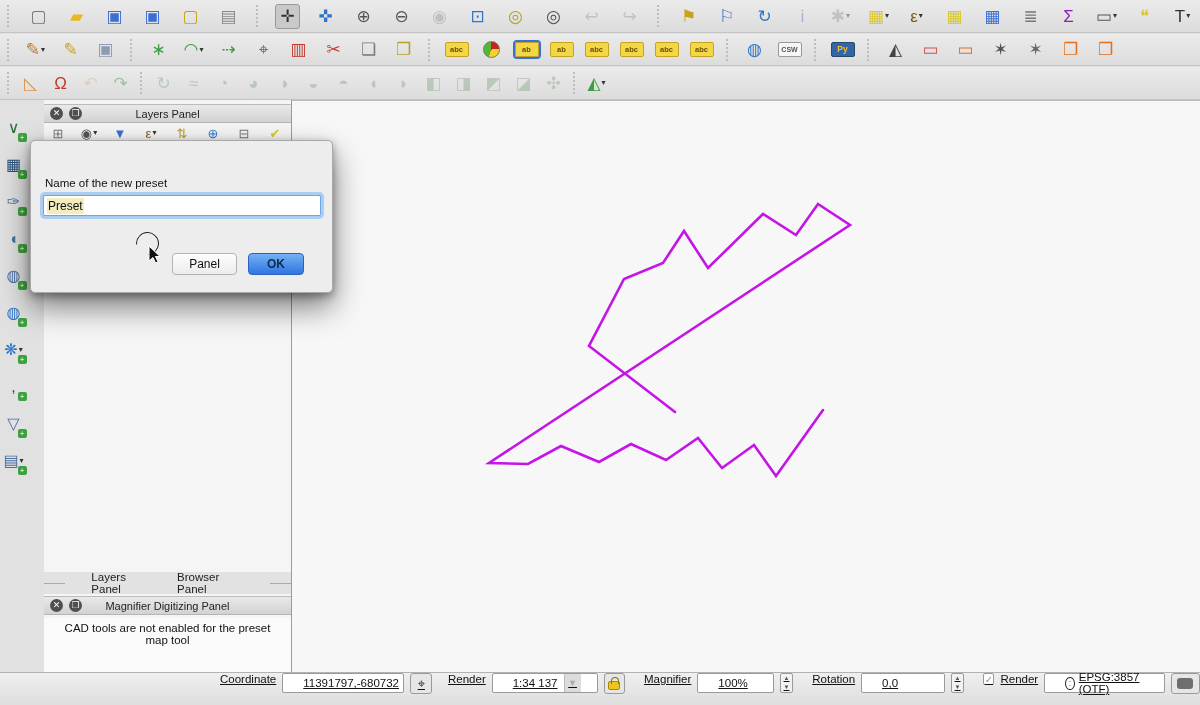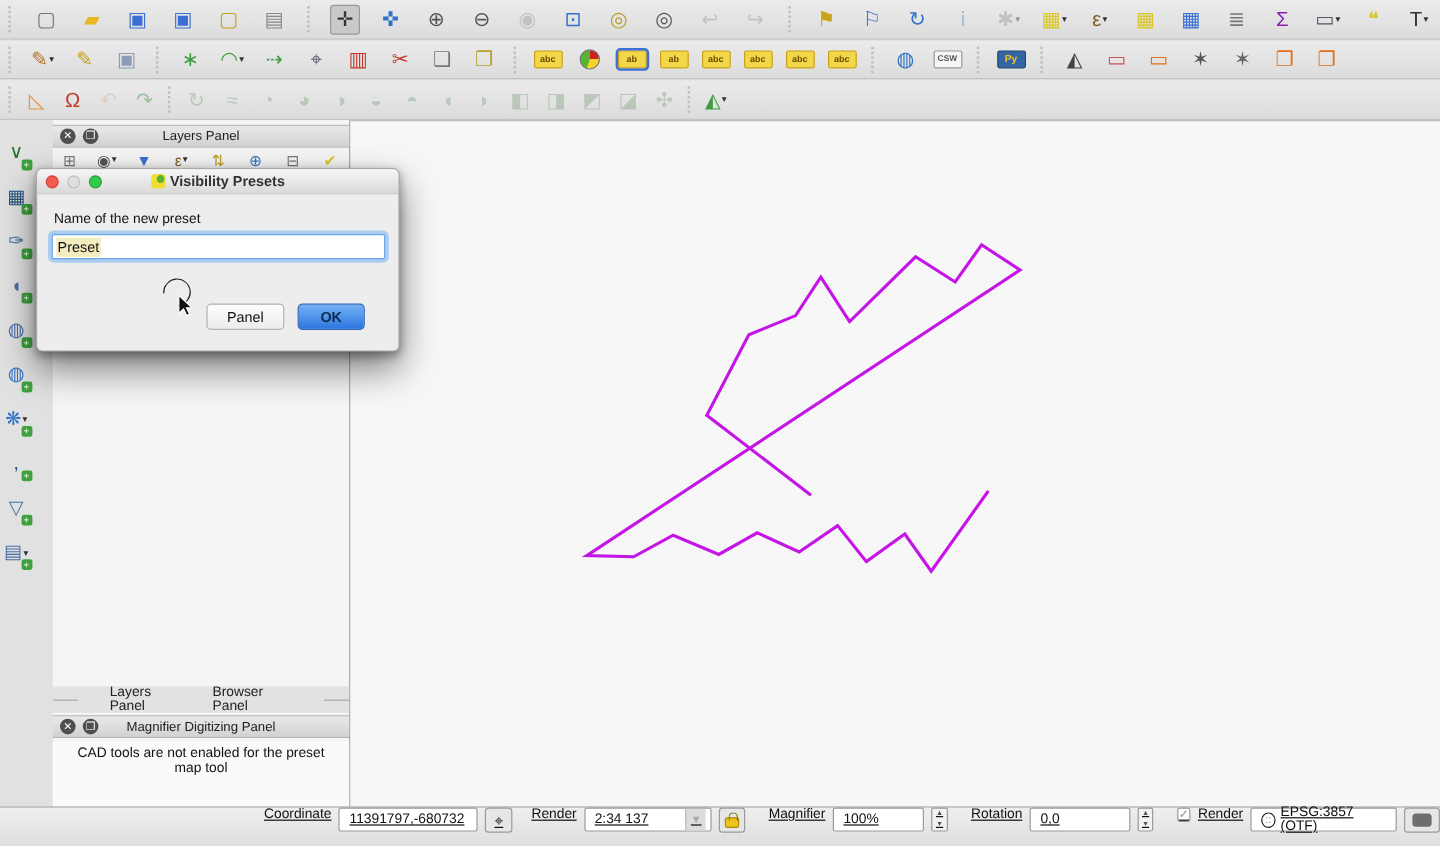--- a/index.html
+++ b/index.html
@@ -91,21 +91,21 @@
   
   #click-ring { position:absolute; left:136px; top:232px; width:23px; height:23px; z-index:45;
     border:1.6px solid #222; border-radius:50%; border-bottom-color:transparent; transform:rotate(40deg); }
   #cursor { position:absolute; left:147px; top:245px; z-index:46; }
 
   
   #status-bar { position:absolute; left:0; right:0; bottom:0; height:33px;
     background:linear-gradient(#efefef,#dedede); border-top:1px solid #b2b2b2;
     display:flex; align-items:flex-start; font-size:11.5px; color:#111; padding-left:220px; gap:6px;text-decoration:underline; }
   .sb-field { background:#fff; border:1px solid #9a9a9a; border-radius:2px; height:20px;
-    display:flex; align-items:center; padding:0 8px; }
+    display:flex; align-items:center; padding:0 20px; }
   .sb-btn { height:21px; border:1px solid #9a9a9a; border-radius:3px; background:#e6e6e6;
     display:flex; align-items:center; justify-content:center; }
   .combo-arrow { width:17px; height:18px; background:#dcdcdc; border-left:1px solid #bbb;
     color:#aaa; font-size:9px; display:flex; align-items:center; justify-content:center; margin:0 -4px 0 auto; }
   .spin { width:14px; height:20px; display:flex; flex-direction:column; border:1px solid #9a9a9a;
     border-radius:2px; background:#f2f2f2; font-size:6px; color:#555; line-height:9px; text-align:center; }
   .lock { width:12px; height:9px; background:#f0c41f; border:1px solid #a8880d; border-radius:2px;
     position:relative; margin-top:4px; }
   .lock::before { content:""; position:absolute; left:2px; top:-5px; width:6px; height:6px;
     border:1.5px solid #8a7310; border-bottom:none; border-radius:4px 4px 0 0; }
@@ -476,26 +476,20 @@
     <div id="adv-message">CAD tools are not enabled for the preset map tool</div>
   </div>
 
   <div id="map-canvas">
     <svg width="908" height="572" viewBox="0 0 908 572">
       <polyline fill="none" stroke-width="2.6" stroke-linejoin="miter" stroke-linecap="round" points="383,311 297,245 332,178 371,162 392,130 416,167 471,113 504,134 526,103 558,124 197,362 236,363 269,345 307,361 339,343 374,359 406,337 430,367 462,344 484,375 531,309" stroke="#c514e6"></polyline>
     </svg>
   </div>
 
   <div id="dialog">
-    <div id="dialog-titlebar">
-      <span class="light red"></span>
-      <span class="light grey"></span>
-      <span class="light green"></span>
-      <span id="dialog-title"><span class="qgis-ico"></span><span>Visibility Presets</span></span>
-    </div>
     <div id="dlg-label">Name of the new preset</div>
     <div id="dlg-input">
       <span class="sel-text">Preset</span>
     </div>
     <div id="btn-cancel" class="dlg-btn">Panel</div>
     <div id="btn-ok" class="dlg-btn">OK</div>
   </div>
 
   <div id="click-ring"></div>
   <div id="cursor">
@@ -506,21 +500,21 @@
 
   <div id="status-bar">
     <span>Coordinate</span>
     <span class="sb-field" style="width:122px">11391797,-680732</span>
     <span class="sb-btn" style="width:24px">
         <span style="font-size:13px;color:#333">⌖</span>
       </span>
     <span style="width:4px"></span>
     <span>Render</span>
     <span class="sb-field" style="width:112px">
-        <span>2:34 137</span>
+        <span>1:34 137</span>
         <span class="combo-arrow">▼</span>
       </span>
     <span class="sb-btn" style="width:23px">
         <span class="lock"></span>
       </span>
     <span style="width:8px"></span>
     <span>Magnifier</span>
     <span class="sb-field" style="width:80px">100%</span>
     <span class="spin">
         <span>▲</span>

